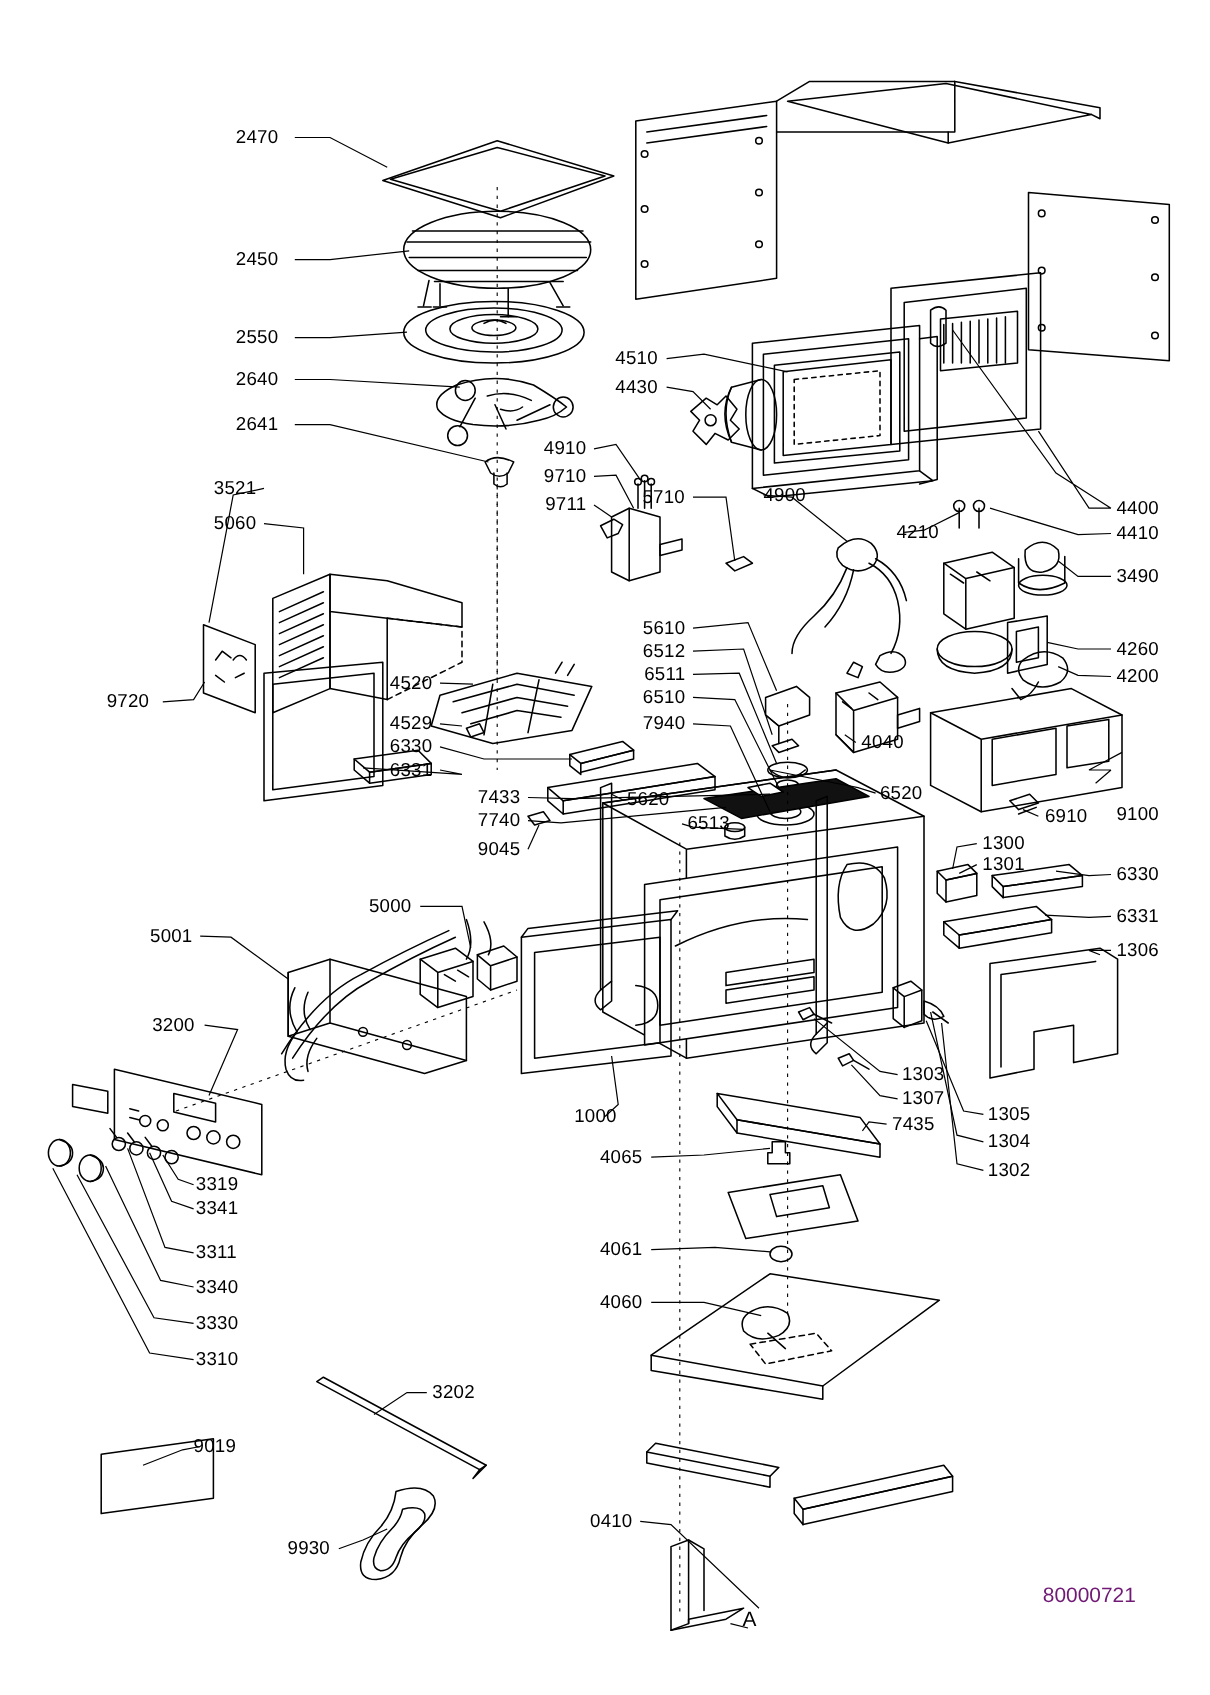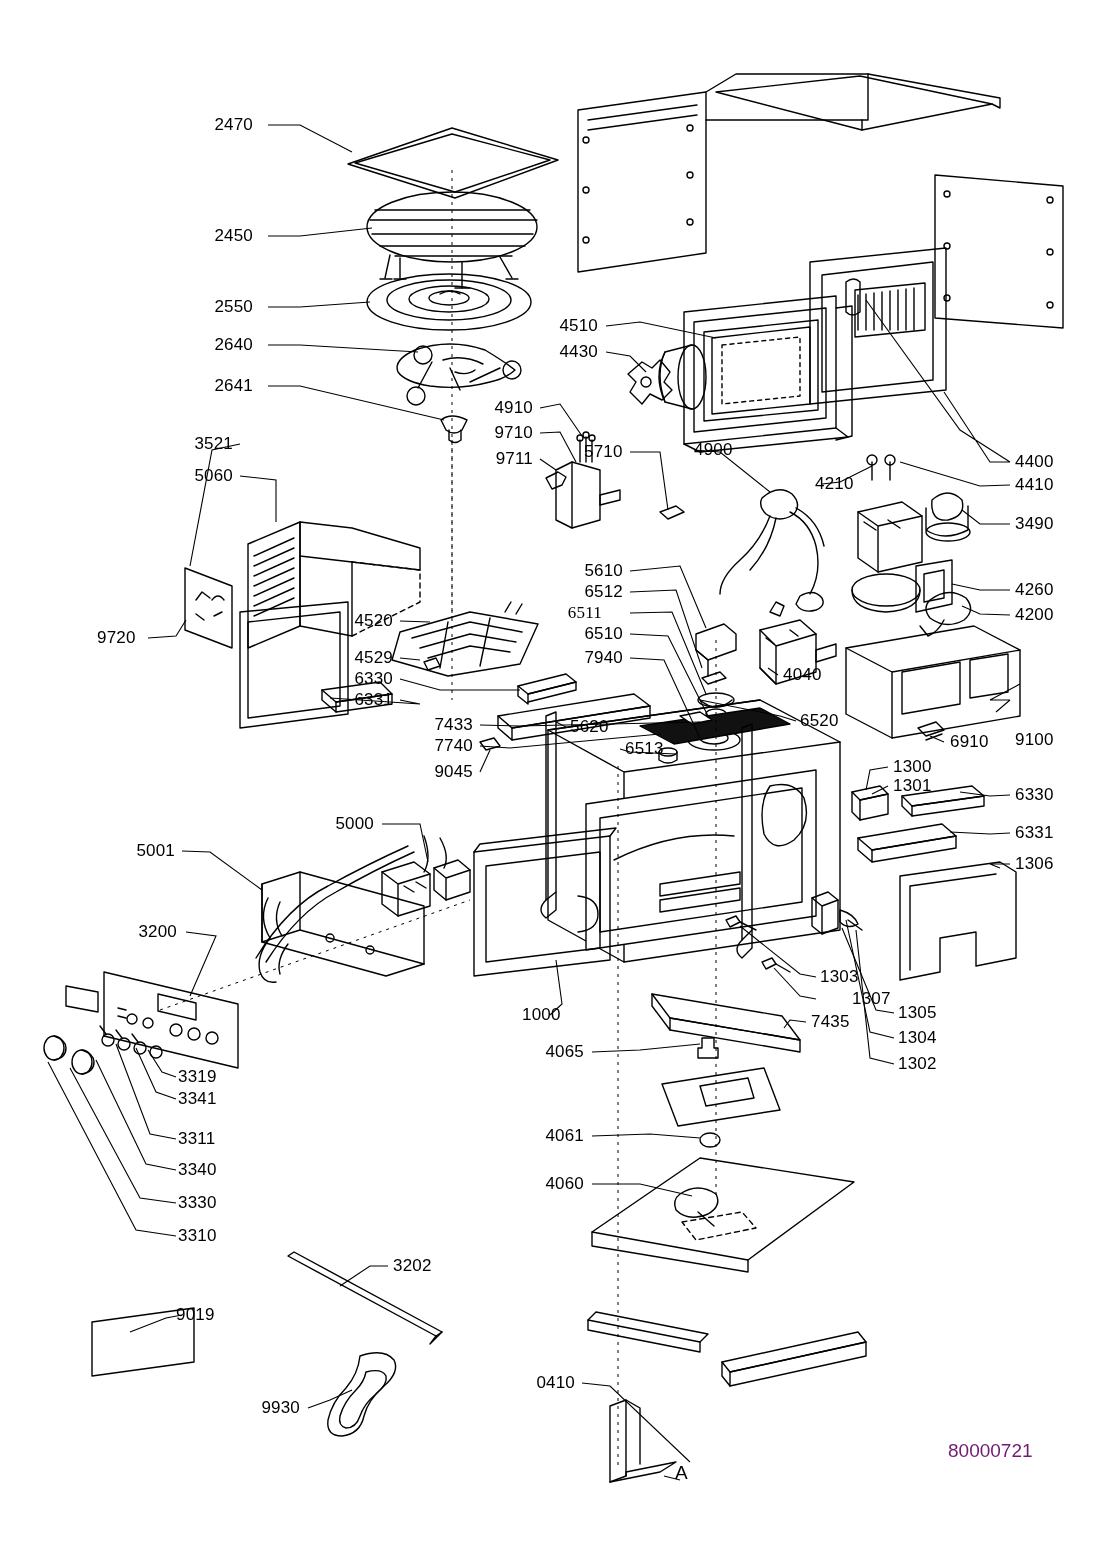--- a/index.html
+++ b/index.html
@@ -547,21 +547,21 @@
   <div class="lbl r" style="left:233px; top:476px;">5060</div>
   <div class="lbl l" style="left:97px; top:638px;">9720</div>
 
   <div class="lbl r" style="left:393px; top:621px;">4520</div>
   <div class="lbl r" style="left:393px; top:658px;">4529</div>
   <div class="lbl r" style="left:393px; top:679px;">6330</div>
   <div class="lbl r" style="left:393px; top:700px;">6331</div>
 
   <div class="lbl r" style="left:623px; top:571px;">5610</div>
   <div class="lbl r" style="left:623px; top:592px;">6512</div>
-  <div class="lbl r" style="left:602px; top:613px;font-family:Liberation Serif, serif;">6511</div>
+  <div class="lbl r" style="left:623px; top:613px;">6511</div>
   <div class="lbl r" style="left:623px; top:634px;">6510</div>
   <div class="lbl r" style="left:623px; top:658px;">7940</div>
 
   <div class="lbl l" style="left:783px; top:675px;">4040</div>
   <div class="lbl l" style="left:800px; top:721px;">6520</div>
   <div class="lbl l" style="left:950px; top:742px;">6910</div>
 
   <div class="lbl r" style="left:473px; top:725px;">7433</div>
   <div class="lbl r" style="left:473px; top:746px;">7740</div>
   <div class="lbl r" style="left:473px; top:772px;">9045</div>
@@ -574,21 +574,21 @@
   <div class="lbl l" style="left:1015px; top:795px;">6330</div>
   <div class="lbl l" style="left:1015px; top:833px;">6331</div>
   <div class="lbl l" style="left:1015px; top:864px;">1306</div>
 
   <div class="lbl r" style="left:374px; top:824px;">5000</div>
   <div class="lbl r" style="left:175px; top:851px;">5001</div>
   <div class="lbl r" style="left:177px; top:932px;">3200</div>
 
   <div class="lbl l" style="left:522px; top:1015px;">1000</div>
   <div class="lbl l" style="left:820px; top:977px;">1303</div>
-  <div class="lbl l" style="left:820px; top:999px;margin-left:32px;">1307</div>
+  <div class="lbl l" style="left:820px; top:999px;">1307</div>
   <div class="lbl l" style="left:811px; top:1022px;">7435</div>
   <div class="lbl l" style="left:898px; top:1013px;">1305</div>
   <div class="lbl l" style="left:898px; top:1038px;">1304</div>
   <div class="lbl l" style="left:898px; top:1064px;">1302</div>
 
   <div class="lbl l" style="left:178px; top:1077px;">3319</div>
   <div class="lbl l" style="left:178px; top:1099px;">3341</div>
   <div class="lbl l" style="left:178px; top:1139px;">3311</div>
   <div class="lbl l" style="left:178px; top:1170px;">3340</div>
   <div class="lbl l" style="left:178px; top:1203px;">3330</div>

